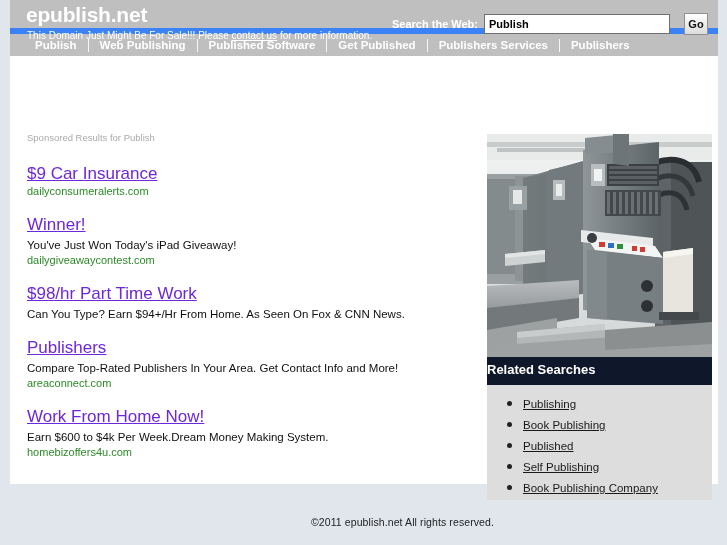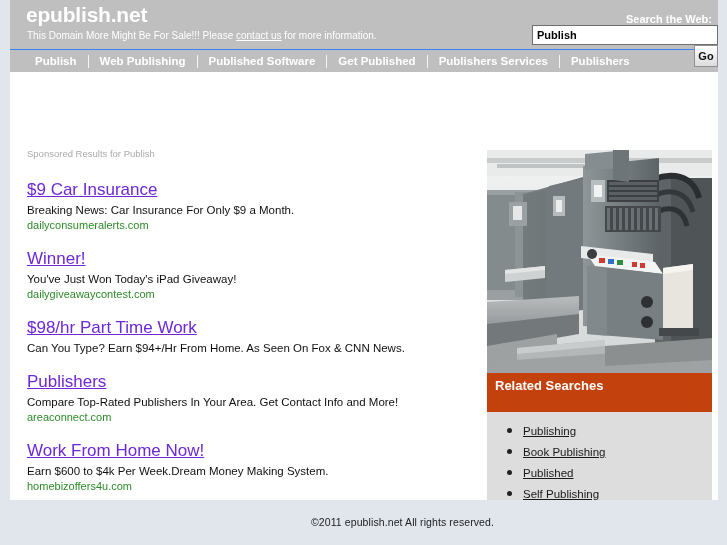--- a/index.html
+++ b/index.html
@@ -16,23 +16,23 @@
   .page {
     position: absolute;
     left: 10px;
     top: 0;
     width: 708px;
     background: #ffffff;
   }
   
   .header {
     position: relative;
-    height: 50px;
+    height: 34px;
     background: #bfbfbf;
-    border-bottom: 1px solid #3b82f6;
+    border-bottom: 6px solid #3b82f6;
     box-sizing: border-box;
   }
   .brand {
     position: absolute;
     left: 16px;
     top: 3px;
     font-size: 21px;
     font-weight: bold;
     color: #ffffff;
     letter-spacing: -0.2px;
@@ -43,25 +43,24 @@
     top: 30px;
     font-size: 10px;
     color: #ffffff;
   }
   .tagline a {
     color: #ffffff;
     text-decoration: underline;
   }
   .search-area {
     position: absolute;
-    right: 0;
+    right: 10px;
     top: 13px;
     display: flex;
-    align-items: flex-end;
-    flex-direction: column;
+    align-items: center;
   }
   .search-label {
     font-size: 11px;
     font-weight: bold;
     color: #ffffff;
     margin-right: 6px;
     white-space: nowrap;
   }
   .search-input {
     width: 186px;
@@ -70,21 +69,21 @@
     border: 1px solid #6f6f6f;
     background: #ffffff;
     font-family: "Liberation Sans", sans-serif;
     font-size: 11px;
     font-weight: bold;
     color: #000000;
     padding: 1px 4px;
     outline: none;
   }
   .go-button {
-    margin-left: 23px;
+    margin-left: 14px;
     width: 24px;
     height: 22px;
     box-sizing: border-box;
     border: 1px solid #909090;
     background: linear-gradient(#ffffff, #dcdcdc);
     font-family: "Liberation Sans", sans-serif;
     font-size: 11px;
     font-weight: bold;
     color: #111111;
     cursor: pointer;
@@ -162,27 +161,26 @@
   }
   .press-photo {
     width: 225px;
     height: 223px;
     display: block;
     background: #b9bcbd;
     overflow: hidden;
     position: relative;
   }
   .rel-header {
-    height: 39px;
-    background: #c2410c;
+    height: 28px;
+    background: #0f172a;
     color: #ffffff;
     font-size: 13px;
     font-weight: bold;
     line-height: 25px;
-    padding-left: 8px;
     box-sizing: border-box;
   }
   .rel-body {
     background: #dddddd;
     padding: 10px 0 26px 0;
   }
   .rel-list {
     margin: 0;
     padding-left: 36px;
     list-style: disc;
@@ -215,21 +213,21 @@
     letter-spacing: 0.1px;
   }
 </style>
 </head>
 <body>
 
 <div class="page">
 
   <div class="header">
     <div class="brand">epublish.net</div>
-    <div class="tagline"><span>This Domain More Might Be For Sale!!! Please </span><a href="#">contact us</a><span> for more information.</span></div>
+    <div class="tagline"><span>This Domain Just Might Be For Sale!!! Please </span><a href="#">contact us</a><span> for more information.</span></div>
 
     <div class="search-area">
       <span class="search-label">Search the Web:</span>
       <input class="search-input" type="text" value="Publish" style="">
       <button class="go-button">Go</button>
     </div>
   </div>
 
   <div class="nav">
     <a class="nav-item" href="#">Publish</a>
@@ -246,21 +244,20 @@
   </div>
 
   <div class="content">
 
     <div class="sponsored-label">Sponsored Results for Publish</div>
 
     <div class="ads">
 
       <div class="ad">
         <a class="ad-title" href="#">$9 Car Insurance</a>
-        <div class="ad-desc">Breaking News: Car Insurance For Only $9 a Month.</div>
         <div class="ad-url">dailyconsumeralerts.com</div>
       </div>
 
       <div class="ad">
         <a class="ad-title" href="#">Winner!</a>
         <div class="ad-desc">You've Just Won Today's iPad Giveaway!</div>
         <div class="ad-url">dailygiveawaycontest.com</div>
       </div>
 
       <div class="ad">

